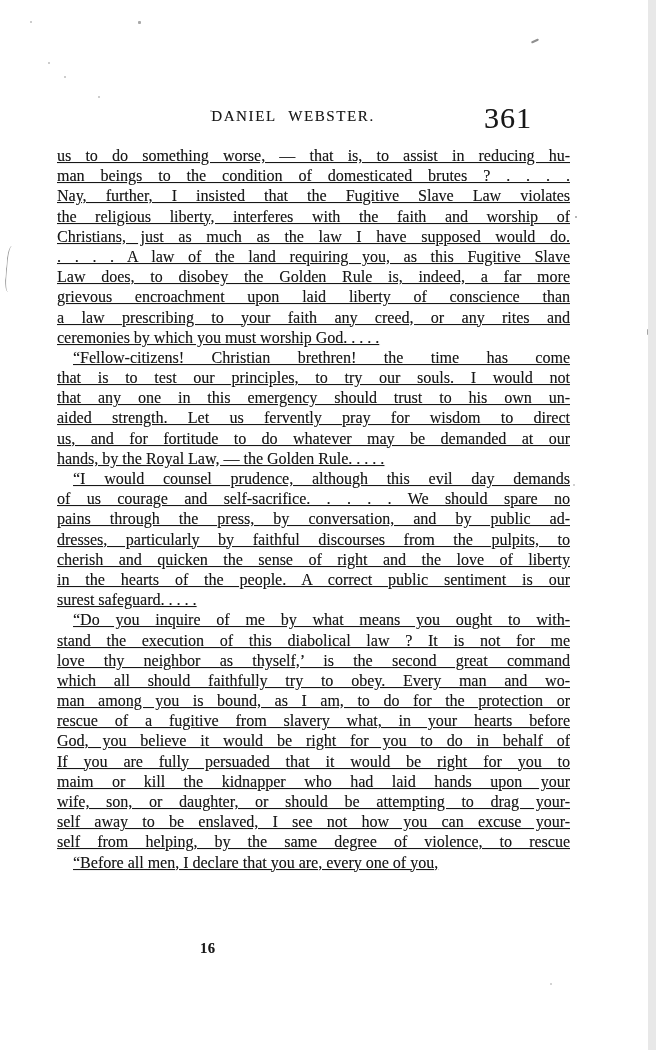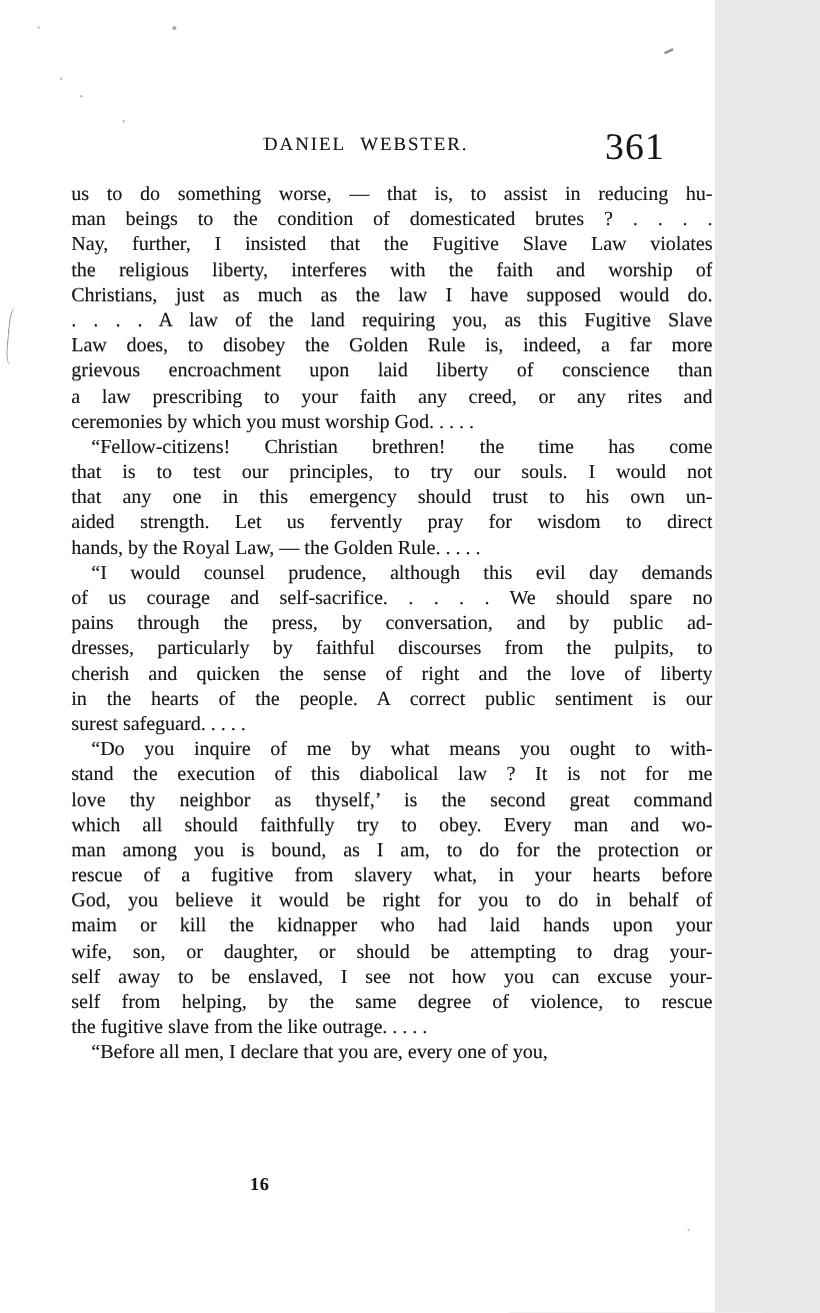--- a/index.html
+++ b/index.html
@@ -2,21 +2,21 @@
 <html><head>
 <meta charset="utf-8">
 <style>
   html, body {
     margin: 0;
     padding: 0;
     background: #e8e8e8;
   }
   .sheet {
     position: relative;
-    width: 572px;
+    width: 648px;
     height: 1050px;
     background: #ffffff;
     overflow: hidden;
     font-family: "Liberation Serif", serif;
     color: #171717;
     text-shadow: 0.2px 0.2px 0 rgba(0,0,0,0.38);
   }
   
   .header {
     position: absolute;
@@ -42,21 +42,21 @@
     font-size: 30px;
     letter-spacing: 1px;
   }
   
   .page-body {
     position: absolute;
     left: 57px;
     top: 146px;
     width: 513px;
   }
-  .para { margin: 0; }
+  .para { margin: 0; text-decoration: underline; }
   .line {
     height: 20.2px;
     line-height: 20.2px;
     font-size: 16px;
     text-align: justify;
     overflow: hidden;
     white-space: normal;
   }
   .line::after {
     content: "";
@@ -138,44 +138,45 @@
         <div class="line">Law does, to disobey the Golden Rule is, indeed, a far more</div>
         <div class="line">grievous encroachment upon laid liberty of conscience than</div>
         <div class="line">a law prescribing to your faith any creed, or any rites and</div>
         <div class="line last">ceremonies by which you must worship God. . . . .</div>
       </div>
       <div class="para indent">
         <div class="line">“Fellow-citizens! Christian brethren! the time has come</div>
         <div class="line">that is to test our principles, to try our souls. I would not</div>
         <div class="line">that any one in this emergency should trust to his own un-</div>
         <div class="line">aided strength. Let us fervently pray for wisdom to direct</div>
+        <div class="line">us, and for fortitude to do whatever may be demanded at our</div>
         <div class="line last">hands, by the Royal Law, — the Golden Rule. . . . .</div>
       </div>
       <div class="para indent">
         <div class="line">“I would counsel prudence, although this evil day demands</div>
         <div class="line">of us courage and self-sacrifice. . . . . We should spare no</div>
         <div class="line">pains through the press, by conversation, and by public ad-</div>
         <div class="line">dresses, particularly by faithful discourses from the pulpits, to</div>
         <div class="line">cherish and quicken the sense of right and the love of liberty</div>
         <div class="line">in the hearts of the people. A correct public sentiment is our</div>
         <div class="line last">surest safeguard. . . . .</div>
       </div>
       <div class="para indent">
         <div class="line">“Do you inquire of me by what means you ought to with-</div>
         <div class="line">stand the execution of this diabolical law ? It is not for me</div>
         <div class="line">love thy neighbor as thyself,’ is the second great command</div>
         <div class="line">which all should faithfully try to obey. Every man and wo-</div>
         <div class="line">man among you is bound, as I am, to do for the protection or</div>
         <div class="line">rescue of a fugitive from slavery what, in your hearts before</div>
         <div class="line">God, you believe it would be right for you to do in behalf of</div>
+        <div class="line">If you are fully persuaded that it would be right for you to</div>
         <div class="line">maim or kill the kidnapper who had laid hands upon your</div>
         <div class="line">wife, son, or daughter, or should be attempting to drag your-</div>
         <div class="line">self away to be enslaved, I see not how you can excuse your-</div>
         <div class="line">self from helping, by the same degree of violence, to rescue</div>
-        <div class="line last">the fugitive slave from the like outrage. . . . .</div>
       </div>
       <div class="para indent">
         <div class="line last">“Before all men, I declare that you are, every one of you,</div>
       </div>
     </div>
 
   <div class="footer-mark">16</div>
 
   <div>
     <div class="speck s1"></div>

